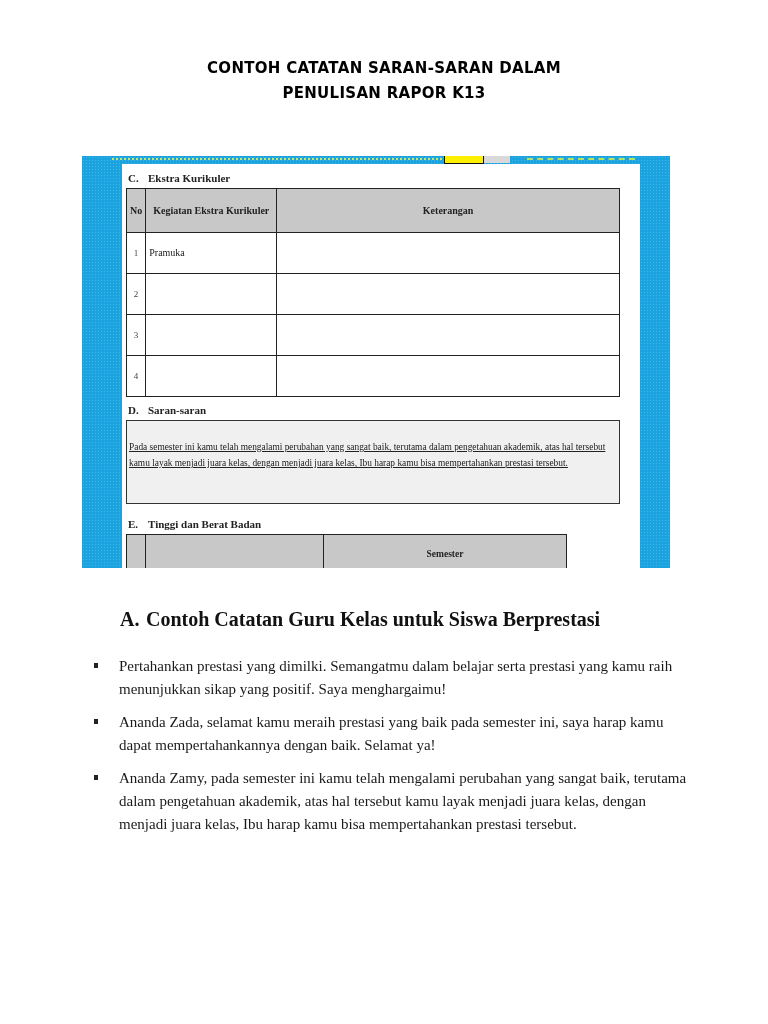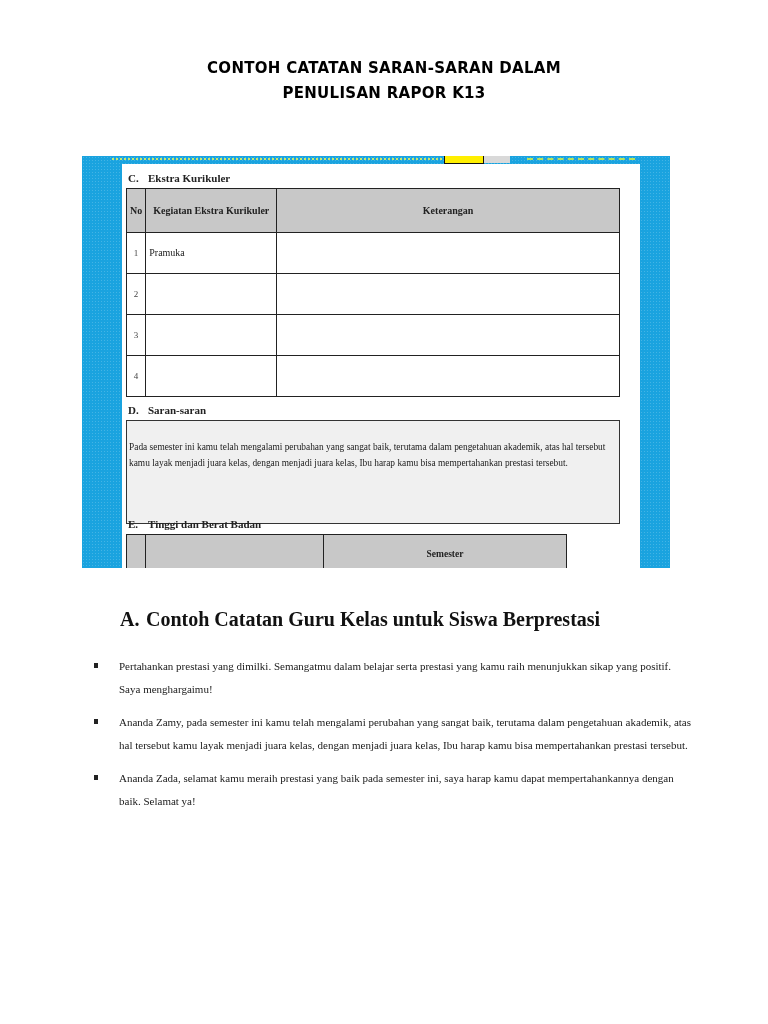--- a/index.html
+++ b/index.html
@@ -43,41 +43,41 @@
   table.rt { position: absolute; border-collapse: collapse; font-size: 10px; }
   table.rt td, table.rt th { border: 1.2px solid #222; padding: 14px 3px; }
   table.rt th { background: #c8c8c8; font-weight: bold; text-align: center; color: #222; }
   .t-ekstra { left: 4px; top: 24px; width: 494px; }
   .t-ekstra th { height: 44px; }
   .t-ekstra td { height: 41px; vertical-align: middle; }
   .t-ekstra td.no { width: 19px; text-align: center; font-size: 9px; color: #444; }
   .t-ekstra td.keg { width: 131px; }
 
   .saran-box {
-    position: absolute; left: 4px; top: 256px; width: 494px; height: 104px;
+    position: absolute; left: 4px; top: 256px; width: 494px; height: 84px;
     background: #f0f0f0; border: 1.2px solid #333;
     padding: 18px 2px 0 2px;
-    font-size: 9.4px; line-height: 16px; color: #222;
+    font-size: 9.4px; line-height: 16px; color: #222; text-decoration: underline;
   }
 
   .t-tinggi { left: 4px; top: 370px; width: 441px; }
   .t-tinggi th { height: 16px; font-size: 9.5px; }
   .t-tinggi td { height: 10px; }
 
   
   .section-a {
     position: absolute; left: 91px; top: 608px;
     font-family: "Liberation Serif", serif; font-weight: bold; font-size: 20px; color: #111; margin-left: 29px;
   }
   .section-a .letter { display: inline-block; width: 26px; }
 
   ul.notes { position: absolute; left: 93px; top: 655px; width: 600px; list-style: none; }
   ul.notes li {
     position: relative; padding-left: 26px; margin-bottom: 10px;
-    font-family: "Liberation Serif", serif; font-size: 11px; line-height: 23px; color: #1a1a1a;
+    font-family: "Liberation Serif", serif; font-size: 15px; line-height: 23px; color: #1a1a1a;
   }
   ul.notes li .bullet {
     position: absolute; left: 1px; top: 8px; width: 4px; height: 5px; background: #222;
   }
 </style>
 </head>
 <body>
 
 <div class="doc-title">
   <div>CONTOH CATATAN SARAN-SARAN DALAM</div>
@@ -162,19 +162,19 @@
   <span class="letter">A.</span><span>Contoh Catatan Guru Kelas untuk Siswa Berprestasi</span>
 </div>
 
 <ul class="notes">
   <li>
     <span class="bullet"></span>
     <span>Pertahankan prestasi yang dimilki. Semangatmu dalam belajar serta prestasi yang kamu raih menunjukkan sikap yang positif. Saya menghargaimu!</span>
   </li>
   <li>
     <span class="bullet"></span>
-    <span>Ananda Zamy, pada semester ini kamu telah mengalami perubahan yang sangat baik, terutama dalam pengetahuan akademik, atas hal tersebut kamu layak menjadi juara kelas, dengan menjadi juara kelas, Ibu harap kamu bisa mempertahankan prestasi tersebut.</span>
+    <span>Ananda Zada, selamat kamu meraih prestasi yang baik pada semester ini, saya harap kamu dapat mempertahankannya dengan baik. Selamat ya!</span>
   </li>
   <li>
     <span class="bullet"></span>
-    <span>Ananda Zada, selamat kamu meraih prestasi yang baik pada semester ini, saya harap kamu dapat mempertahankannya dengan baik. Selamat ya!</span>
+    <span>Ananda Zamy, pada semester ini kamu telah mengalami perubahan yang sangat baik, terutama dalam pengetahuan akademik, atas hal tersebut kamu layak menjadi juara kelas, dengan menjadi juara kelas, Ibu harap kamu bisa mempertahankan prestasi tersebut.</span>
   </li>
 </ul>
 
 </body></html>

